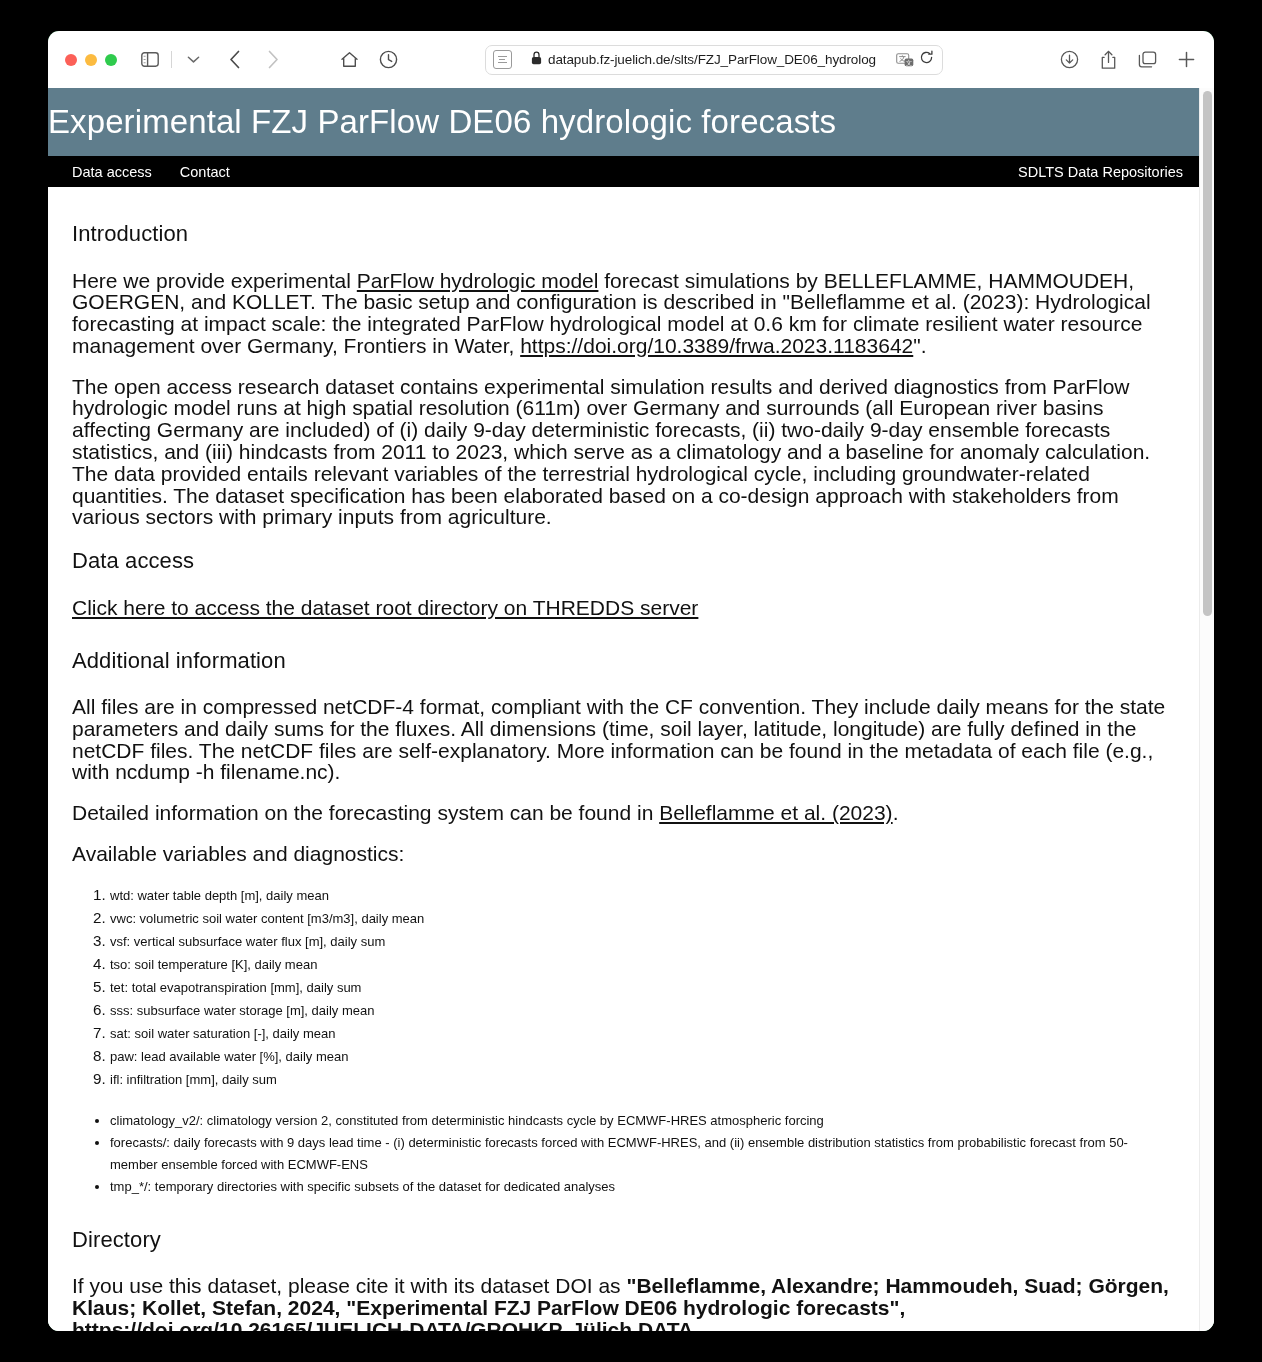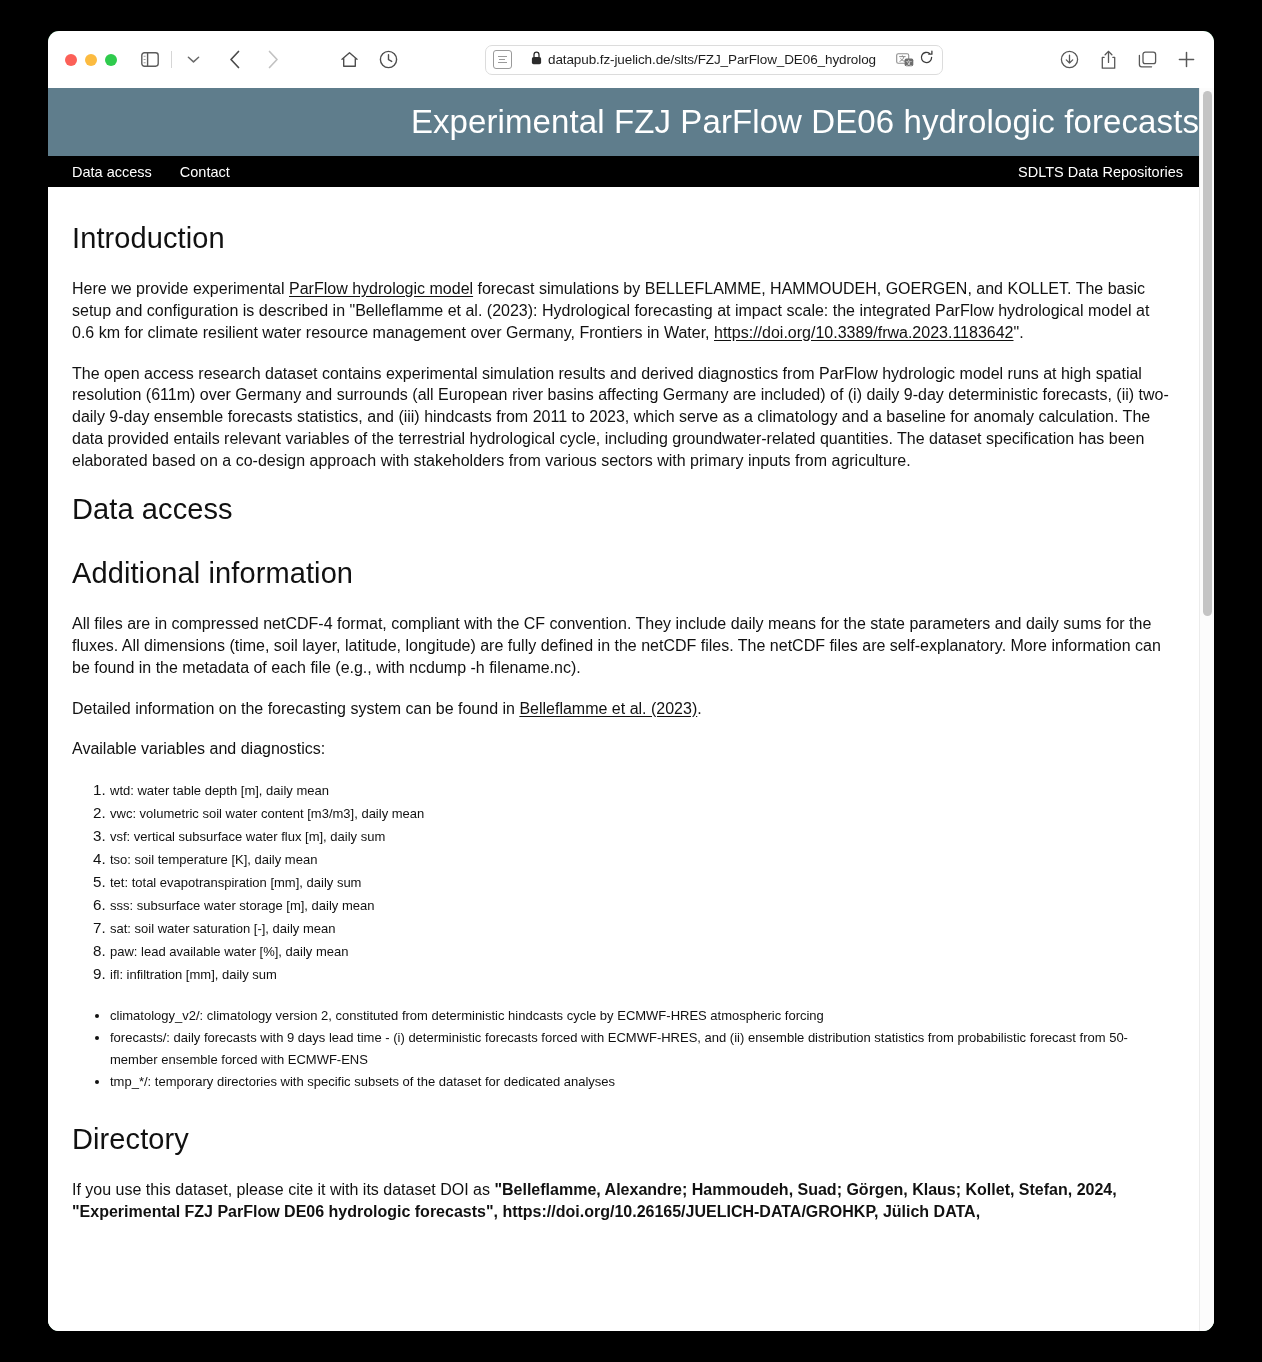--- a/index.html
+++ b/index.html
@@ -144,21 +144,21 @@
     inset: 0 15px 0 0;
     background: #ffffff;
   }
 
   
   .banner {
     background: #5f7d8c;
     height: 68px;
     display: flex;
     align-items: center;
-    justify-content: flex-end;
+    justify-content: flex-start;
   }
   .banner h1 {
     color: #ffffff;
     font-size: 33px;
     font-weight: 400;
     letter-spacing: 0.1px;
   }
 
   .navbar {
     background: #000000;
@@ -177,30 +177,30 @@
   }
   .navbar .right { margin-left: auto; font-size: 14.5px; }
 
   
   .content {
     padding: 20px 24px 0 24px;
     color: #111111;
   }
 
   h2 {
-    font-size: 29px;
+    font-size: 22px;
     font-weight: 300;
     line-height: 1.25;
     letter-spacing: 0.1px;
     margin: 13px 0 22px 0;
   }
   h2.tight-top { margin-top: 28px; }
 
   p {
-    font-size: 16px;
+    font-size: 21px;
     line-height: 21.8px;
     margin: 0 0 19px 0;
     color: #111111;
   }
 
   a.doclink {
     color: #111111;
     text-decoration: underline;
     text-underline-offset: 2px;
   }
@@ -380,20 +380,21 @@
       <div class="content">
 
         <h2>Introduction</h2>
 
         <p><span>Here we provide experimental </span><a class="doclink" href="#">ParFlow hydrologic model</a><span> forecast simulations by BELLEFLAMME, HAMMOUDEH, GOERGEN, and KOLLET. The basic setup and configuration is described in "Belleflamme et al. (2023): Hydrological forecasting at impact scale: the integrated ParFlow hydrological model at 0.6 km for climate resilient water resource management over Germany, Frontiers in Water, </span><a class="doclink" href="#">https://doi.org/10.3389/frwa.2023.1183642</a><span>".</span></p>
 
         <p>The open access research dataset contains experimental simulation results and derived diagnostics from ParFlow hydrologic model runs at high spatial resolution (611m) over Germany and surrounds (all European river basins affecting Germany are included) of (i) daily 9-day deterministic forecasts, (ii) two-daily 9-day ensemble forecasts statistics, and (iii) hindcasts from 2011 to 2023, which serve as a climatology and a baseline for anomaly calculation. The data provided entails relevant variables of the terrestrial hydrological cycle, including groundwater-related quantities. The dataset specification has been elaborated based on a co-design approach with stakeholders from various sectors with primary inputs from agriculture.</p>
 
         <h2>Data access</h2>
 
+        <p><a class="doclink" href="#">Click here to access the dataset root directory on THREDDS server</a></p>
 
         <h2 class="tight-top">Additional information</h2>
 
         <p>All files are in compressed netCDF-4 format, compliant with the CF convention. They include daily means for the state parameters and daily sums for the fluxes. All dimensions (time, soil layer, latitude, longitude) are fully defined in the netCDF files. The netCDF files are self-explanatory. More information can be found in the metadata of each file (e.g., with ncdump -h filename.nc).</p>
 
         <p><span>Detailed information on the forecasting system can be found in </span><a class="doclink" href="#">Belleflamme et al. (2023)</a><span>.</span></p>
 
         <p>Available variables and diagnostics:</p>
 
         <ol>

